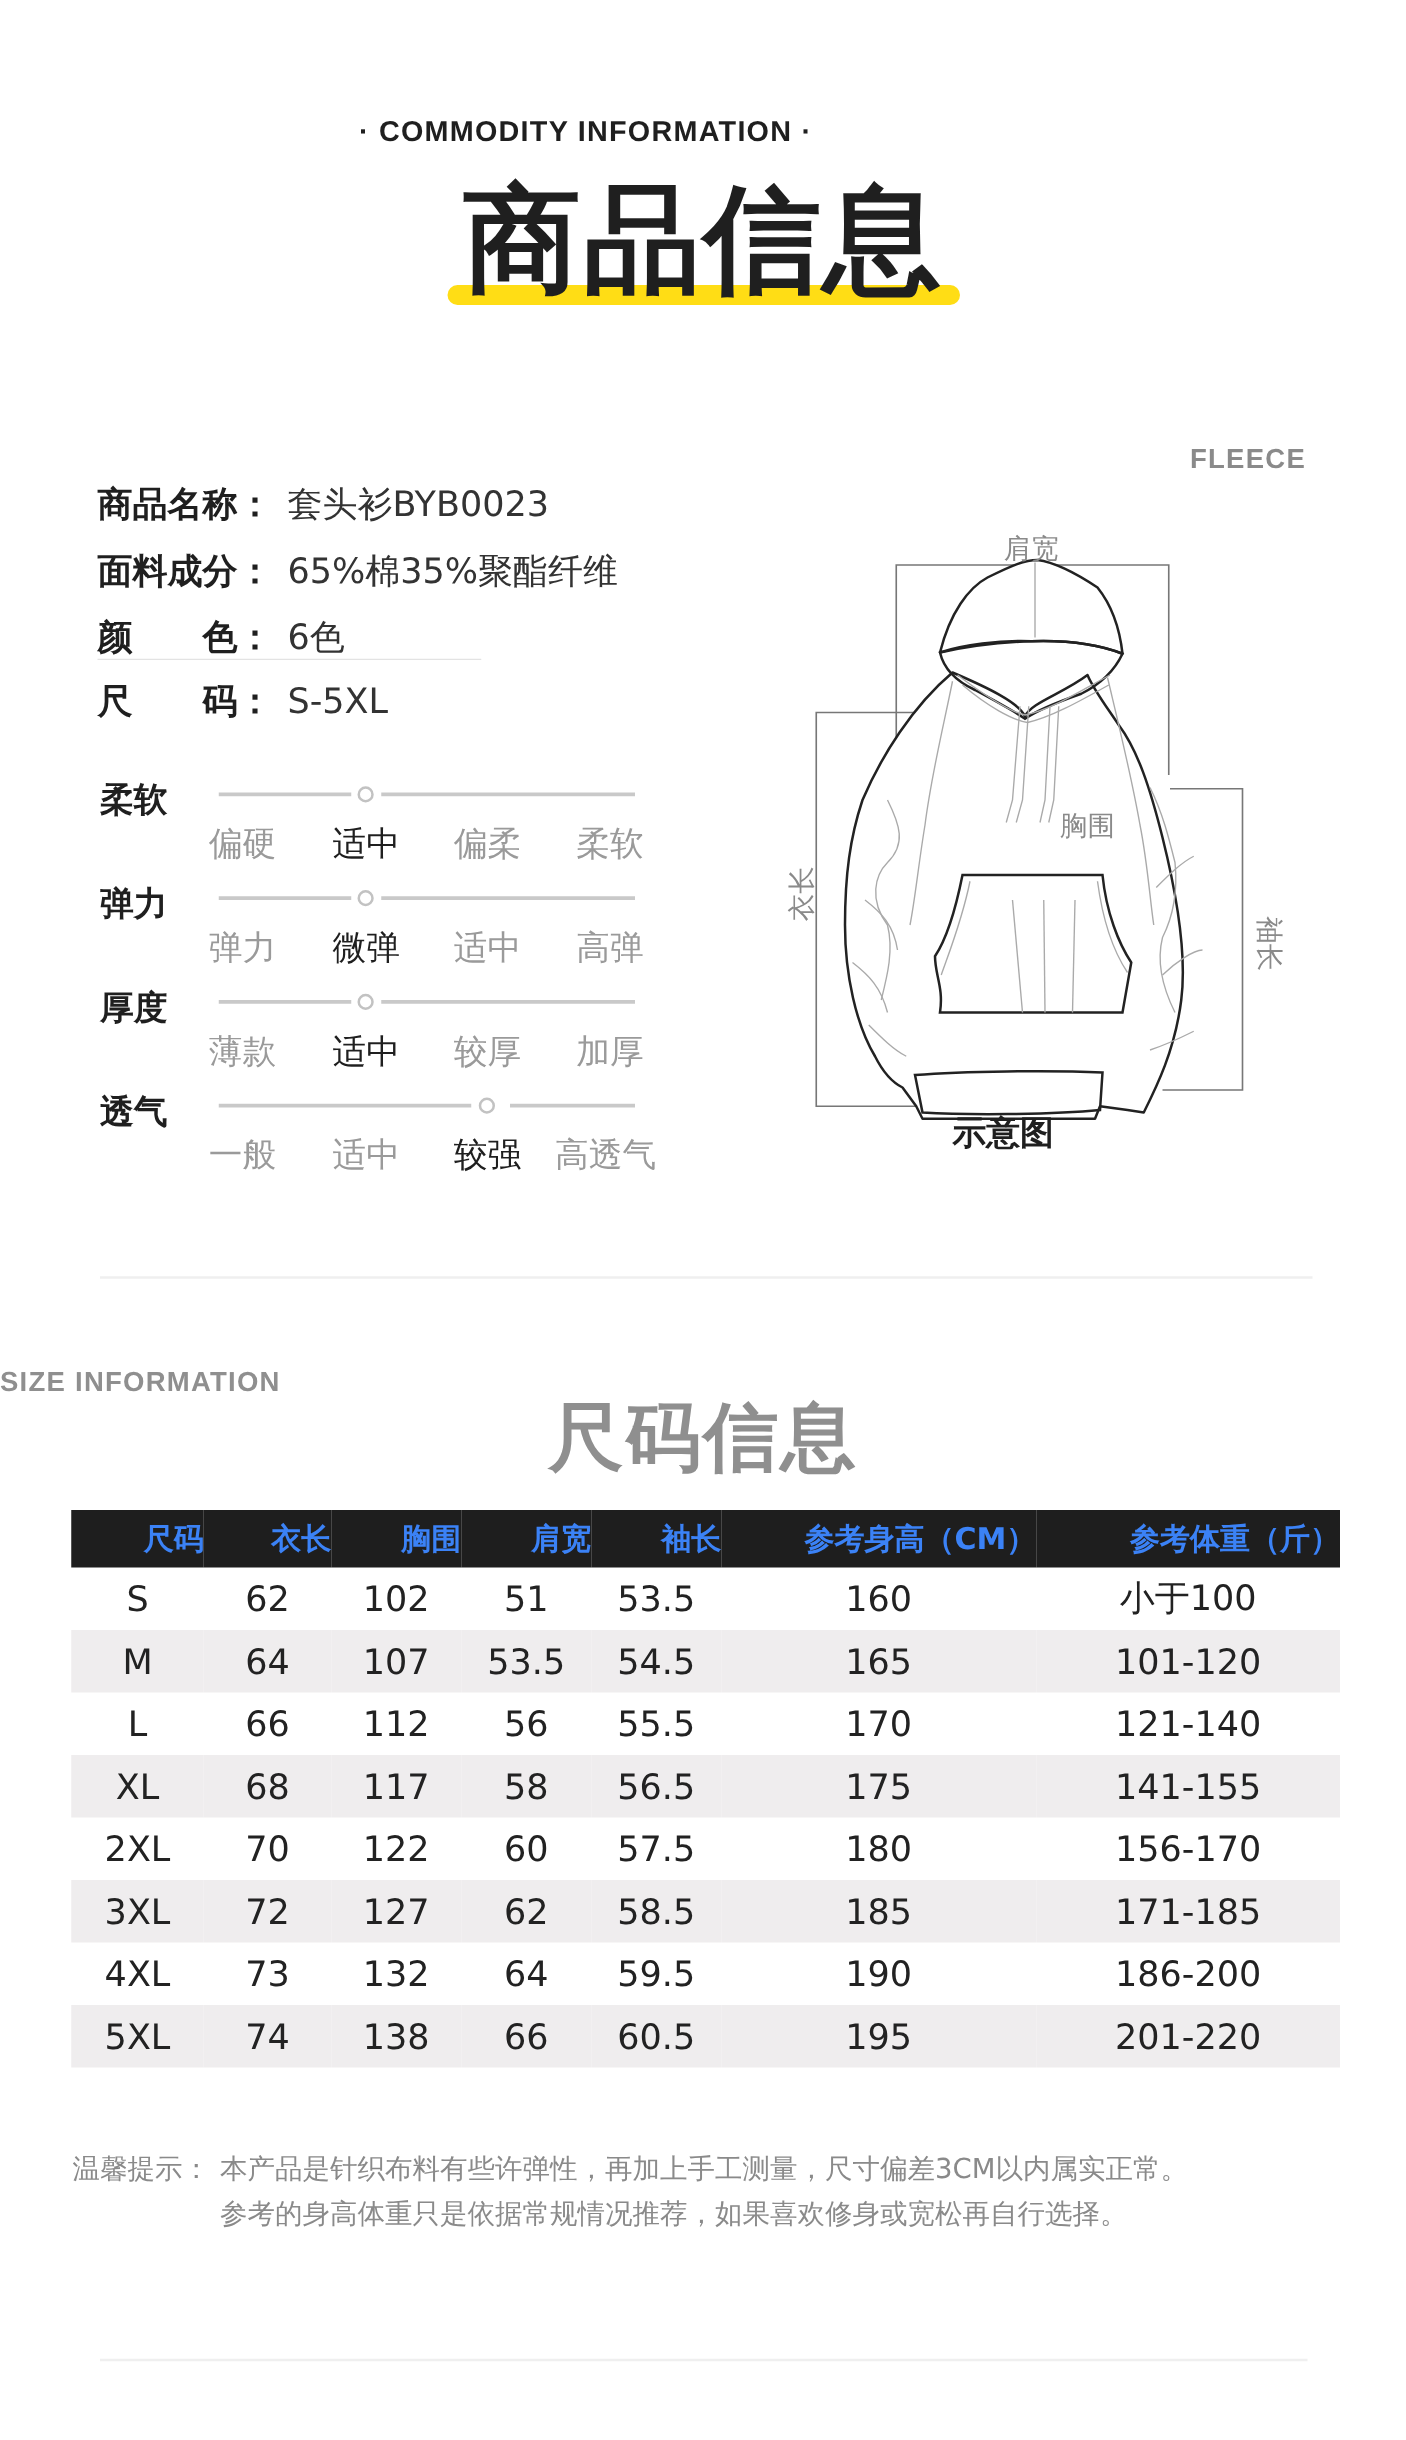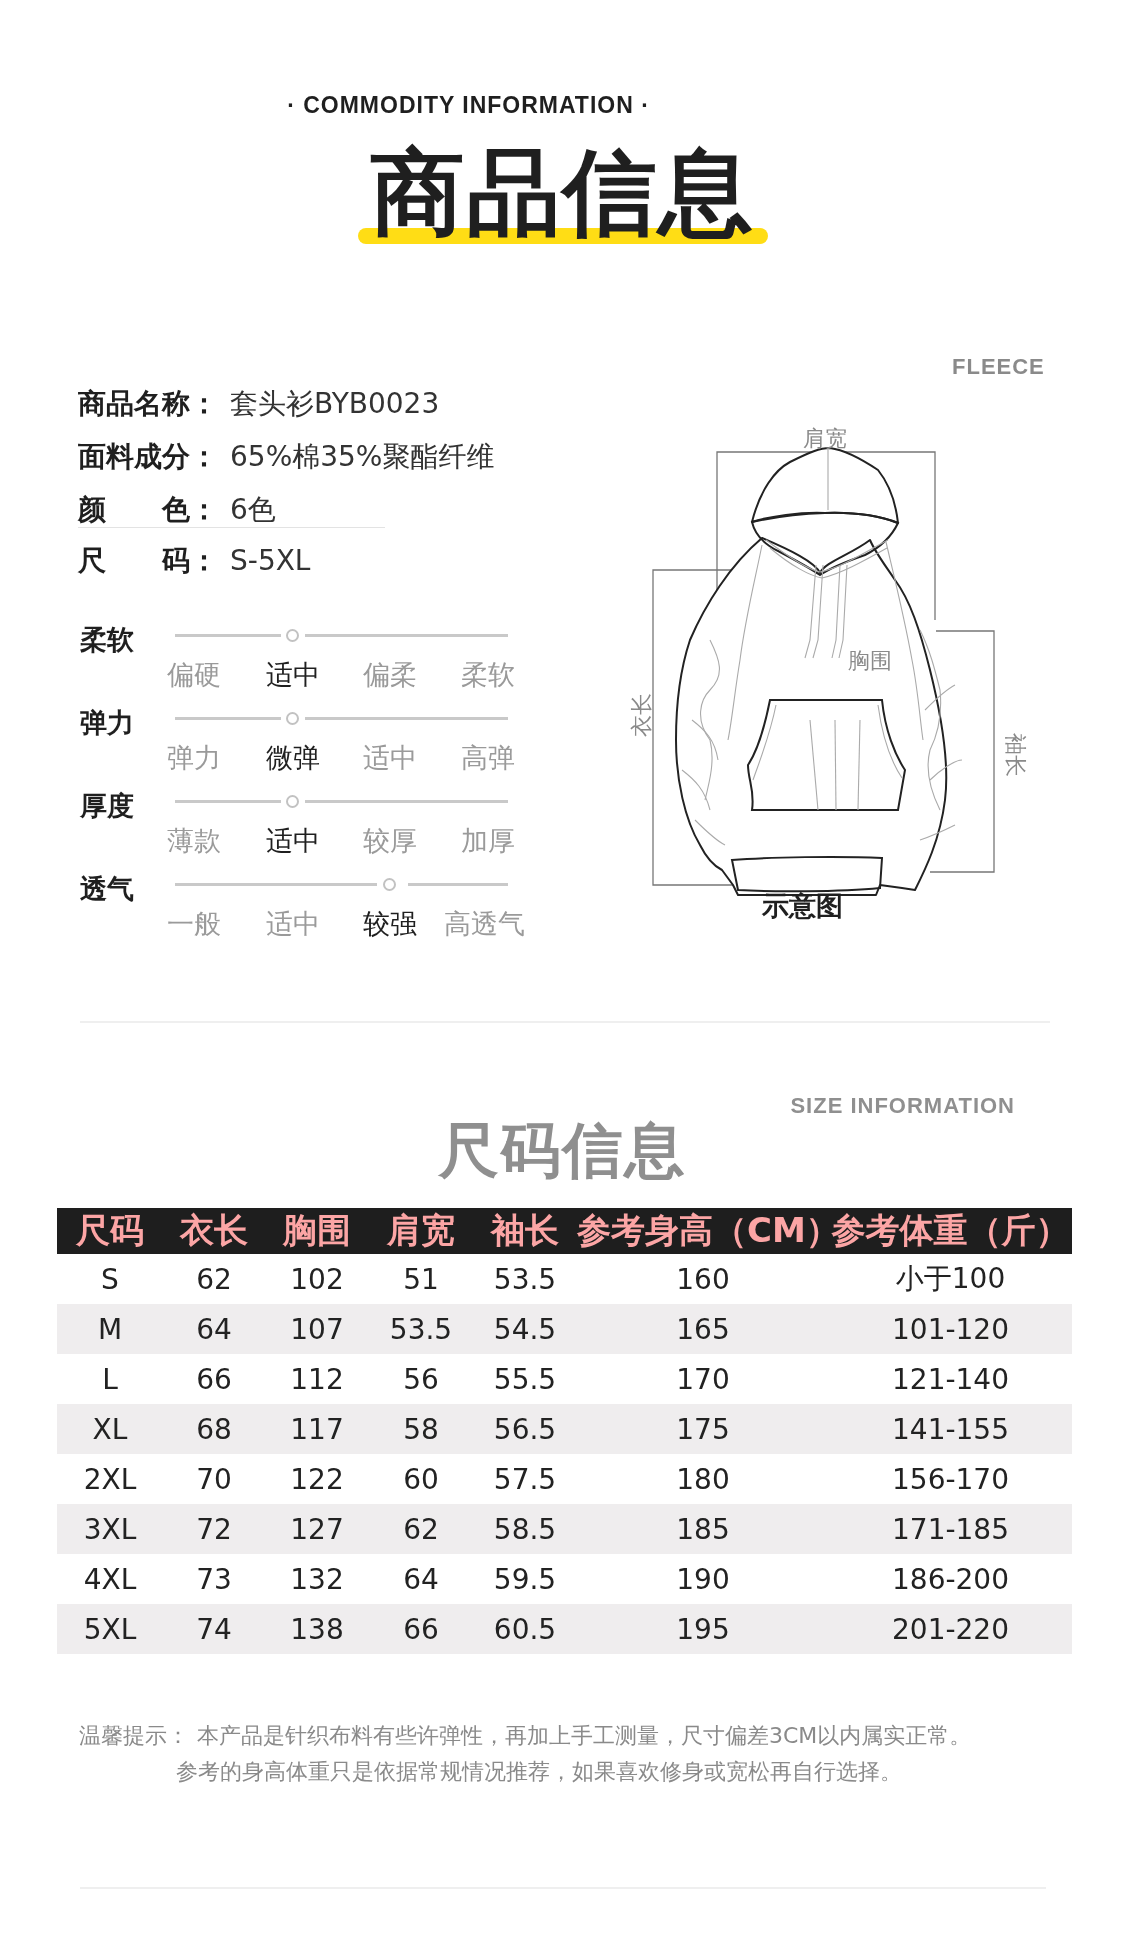--- a/index.html
+++ b/index.html
@@ -32,35 +32,35 @@
 
   
   .diagram { left:640px; top:340px; width:430px; height:600px; }
   .dlabel { font-size:22px; color:#8a8a8a; }
   .caption { font-size:27px; font-weight:bold; color:#1f1f1f; }
 
   
   .divider { height:2px; background:#efefef; }
 
   
-  .size-eyebrow { left:0; width:1015px; top:1093px; text-align:right; font-size:22px; font-weight:bold;
+  .size-eyebrow { left:0; width:1015px; top:1093px; text-align:left; font-size:22px; font-weight:bold;
                   color:#8f8f8f; letter-spacing:1px; font-family:"Liberation Sans",sans-serif; }
   .size-title { left:0; width:1125px; top:1114px; text-align:center; font-size:60px; font-weight:bold;
                 color:#8f8f8f; letter-spacing:2px; line-height:72px; }
 
   table.size { position:absolute; left:57px; top:1208px; width:1015px; border-collapse:collapse;
                table-layout:fixed; }
-  table.size th { background:#1e1e1e; color:#fca5a5; height:46px; font-size:34px; font-weight:bold;
-                  text-align:center; padding:0; white-space:nowrap; }
+  table.size th { background:#1e1e1e; color:#3b82f6; height:46px; font-size:24px; font-weight:bold;
+                  text-align:right; padding:0; white-space:nowrap; }
   table.size td { height:50px; font-size:28px; text-align:center; color:#222; padding:0; }
   table.size tr.alt td { background:#efedee; }
 
   
   .notes { left:58px; top:1718px; font-size:22px; color:#8a8a8a; line-height:36px; }
-  .notes .nlabel { display:inline-block; width:118px;margin-left:21px; }
+  .notes .nlabel { display:inline-block; width:118px; }
   .notes .nline { white-space:nowrap; }
   .notes .indent { padding-left:118px; }
 </style>
 </head>
 <body>
 
 <div class="abs eyebrow">· COMMODITY INFORMATION ·</div>
 <div class="abs hl-bar"></div>
 <div class="abs main-title">商品信息</div>
 

